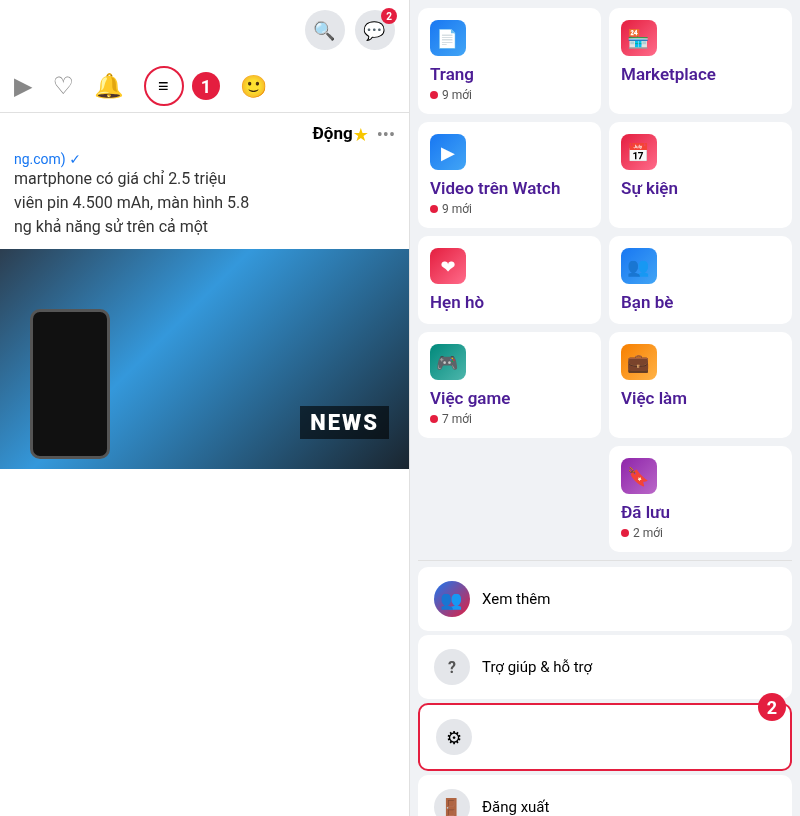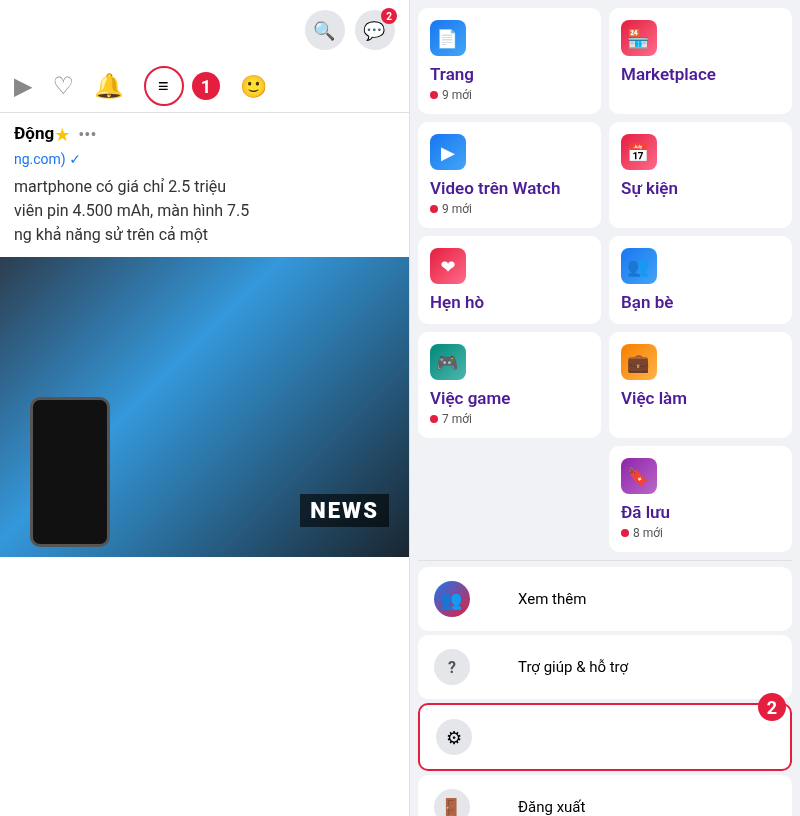--- a/index.html
+++ b/index.html
@@ -107,32 +107,32 @@
     .post-title {
       font-size: 17px;
       font-weight: bold;
       color: #000;
       margin-bottom: 2px;
     }
 
     .post-subtitle {
       font-size: 14px;
       color: #1877f2;
-      margin-bottom: 8px;
+      margin-bottom: 0;
     }
 
     .post-text {
       font-size: 16px;
       color: #333;
       line-height: 1.5;
     }
 
     .post-image {
       width: 100%;
-      height: 300px;
+      height: 220px;
       background: linear-gradient(135deg, #2c3e50 0%, #3498db 40%, #1a252f 100%);
       position: relative;
       display: flex;
       align-items: center;
       justify-content: center;
       overflow: hidden;
     }
 
     .news-label {
       position: absolute;
@@ -154,21 +154,21 @@
       border-radius: 10px;
       background: #111;
       position: absolute;
       bottom: 10px;
       left: 30px;
     }
 
     .post-header {
       display: flex;
       align-items: center;
-      justify-content: flex-start;
+      justify-content: flex-end;
       margin-bottom: 6px;
     }
 
     .post-header-left {
       display: flex;
       align-items: center;
       gap: 6px;
     }
 
     .star-icon {
@@ -260,21 +260,20 @@
       background: #e4e6ea;
       display: flex;
       align-items: center;
       justify-content: center;
       font-size: 18px;
     }
 
     .list-menu-label {
       font-size: 15px;
       color: #000;
-      margin-left: 36px;
     }
 
     .settings-item-highlighted {
       border: 2px solid #e41e3f;
     }
 
     .settings-wrapper {
       position: relative;
       margin-bottom: 4px;
     }
@@ -326,21 +325,21 @@
       <div class="post-header-left">
         <span class="post-title">Động</span>
       </div>
       <div style="display:flex;gap:8px;">
         <span class="star-icon">★</span>
         <span class="dots-icon">•••</span>
       </div>
     </div>
     <div class="post-subtitle">ng.com) ✓</div>
     <div class="post-text">martphone có giá chỉ 2.5 triệu</div>
-    <div class="post-text">viên pin 4.500 mAh, màn hình 7.5</div>
+    <div class="post-text">viên pin 4.500 mAh, màn hình 5.8</div>
     <div class="post-text">ng khả năng sử trên cả một</div>
   </div>
 
   <div class="post-image">
     <div class="phone-outline"></div>
     <div class="news-label">NEWS</div>
   </div>
 </div>
 
 <div class="right-panel">
@@ -419,21 +418,21 @@
 
   <div class="top-items-row">
     <div style="flex:1;"></div>
     <div class="menu-item">
       <div class="menu-icon icon-purple">
         <span style="color:#fff; font-size:18px;">🔖</span>
       </div>
       <div class="menu-item-label">Đã lưu</div>
       <div class="menu-item-sublabel">
         <span class="dot-red"></span>
-        <span>8 mới</span>
+        <span>2 mới</span>
       </div>
     </div>
   </div>
 
   <div class="section-divider"></div>
 
   <div class="list-menu-item">
     <div class="list-menu-icon" style="background: linear-gradient(135deg,#1877f2,#e41e3f); font-size:18px;">
       <span style="color:#fff;">👥</span>
     </div>

